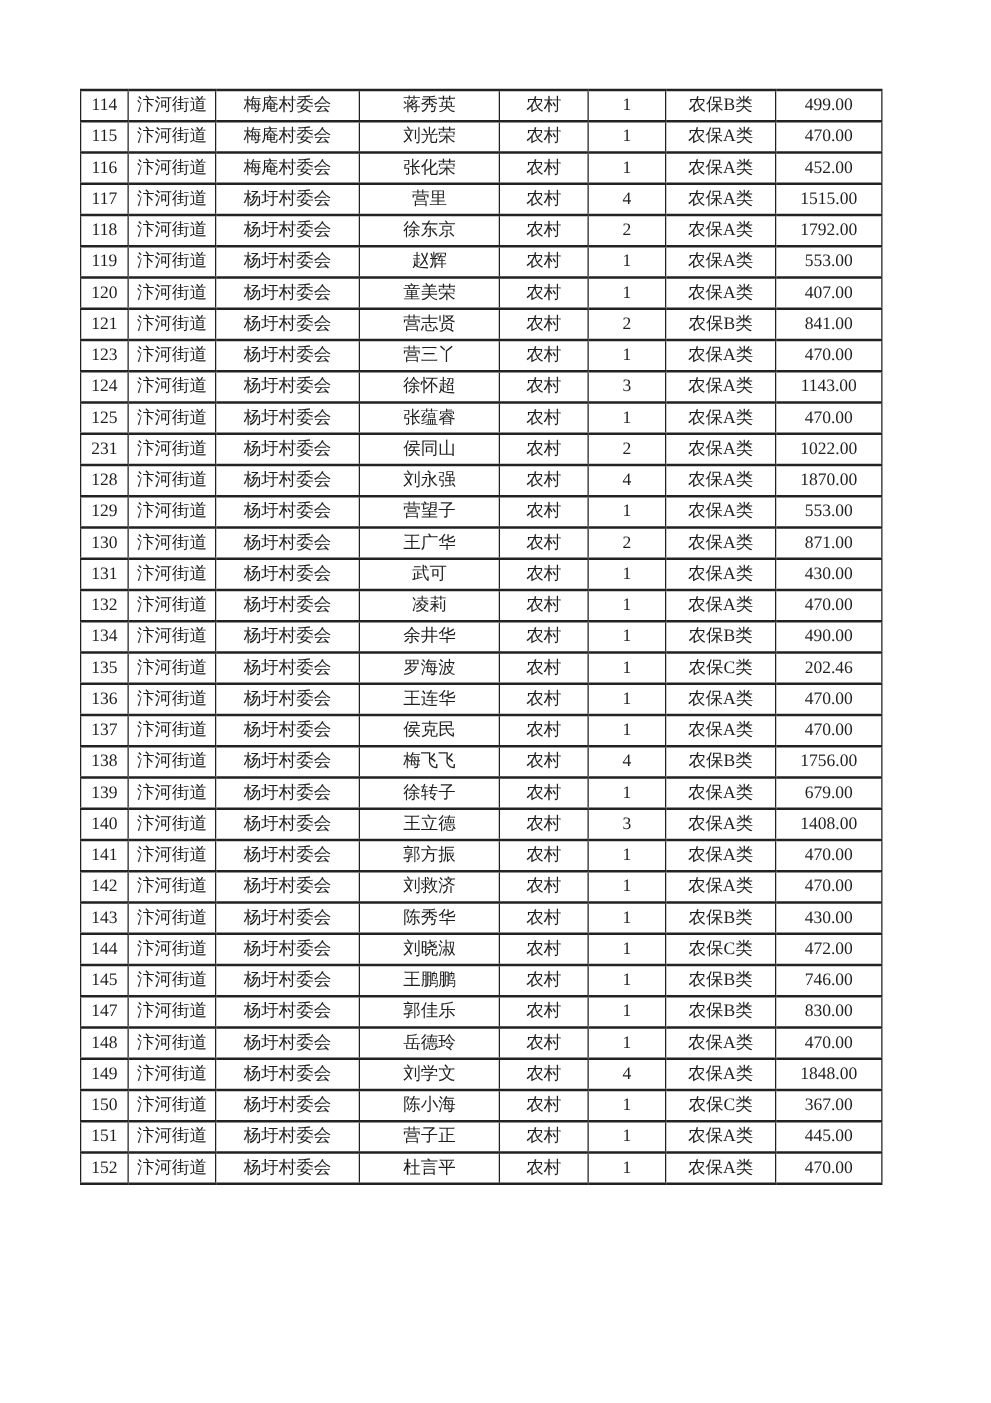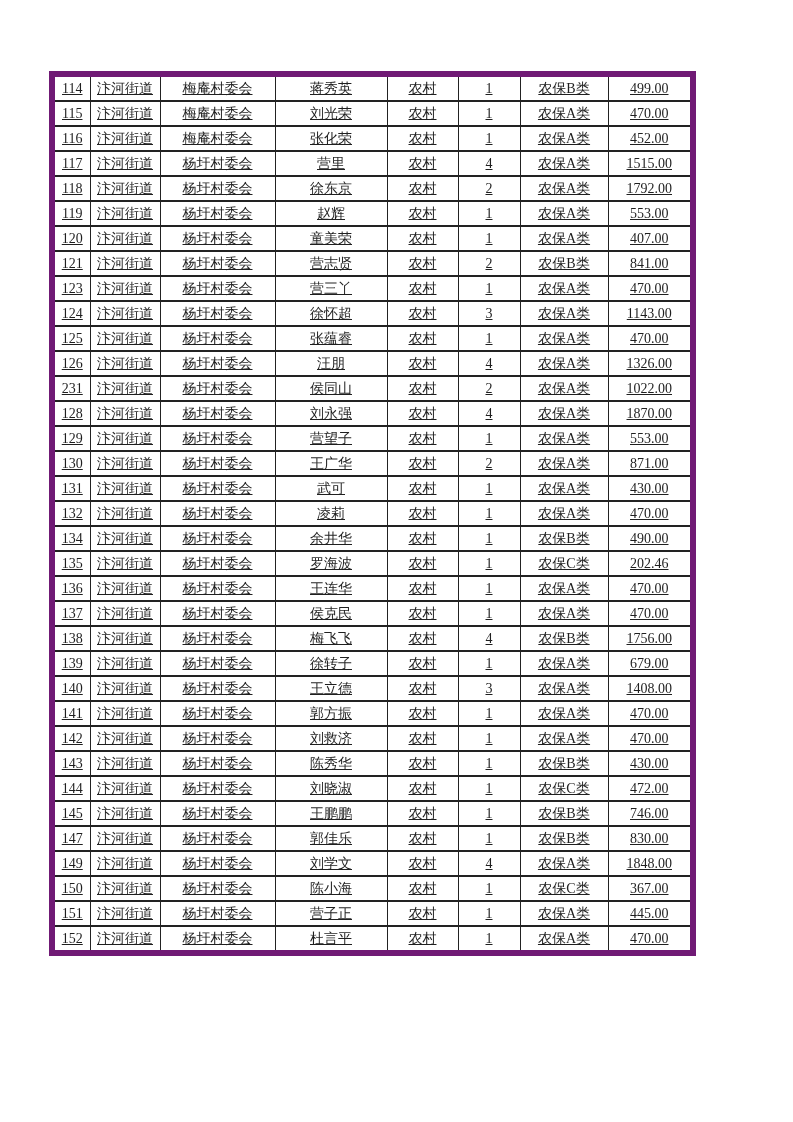--- a/index.html
+++ b/index.html
@@ -11,27 +11,26 @@
     position: relative;
     width: 793px;
     height: 1122px;
     background: #ffffff;
     overflow: hidden;
     font-family: "Liberation Serif", "DejaVu Serif", serif;
     color: #1f1f1f;
   }
   table.benefit-table {
     position: absolute;
-    left: 49px;
+    left: 64px;
     top: 71px;
     width: 641px;
     border-collapse: collapse;
     table-layout: fixed;
-    border: 6px solid #701a75;
-    text-decoration: underline;
+    border: 1px solid #701a75;
   }
   table.benefit-table td {
     border: solid #222222;
     border-width: 2px 1px; 
     height: 23px;
     padding: 0;
     text-align: center;
     vertical-align: middle;
     font-size: 14px;
     line-height: 1;
@@ -168,30 +167,20 @@
           <td>125</td>
           <td>汴河街道</td>
           <td>杨圩村委会</td>
           <td>张蕴睿</td>
           <td>农村</td>
           <td>1</td>
           <td>农保A类</td>
           <td>470.00</td>
         </tr>
         <tr>
-          <td>126</td>
-          <td>汴河街道</td>
-          <td>杨圩村委会</td>
-          <td>汪朋</td>
-          <td>农村</td>
-          <td>4</td>
-          <td>农保A类</td>
-          <td>1326.00</td>
-        </tr>
-        <tr>
           <td>231</td>
           <td>汴河街道</td>
           <td>杨圩村委会</td>
           <td>侯同山</td>
           <td>农村</td>
           <td>2</td>
           <td>农保A类</td>
           <td>1022.00</td>
         </tr>
         <tr>
@@ -366,20 +355,30 @@
         </tr>
         <tr>
           <td>147</td>
           <td>汴河街道</td>
           <td>杨圩村委会</td>
           <td>郭佳乐</td>
           <td>农村</td>
           <td>1</td>
           <td>农保B类</td>
           <td>830.00</td>
+        </tr>
+        <tr>
+          <td>148</td>
+          <td>汴河街道</td>
+          <td>杨圩村委会</td>
+          <td>岳德玲</td>
+          <td>农村</td>
+          <td>1</td>
+          <td>农保A类</td>
+          <td>470.00</td>
         </tr>
         <tr>
           <td>149</td>
           <td>汴河街道</td>
           <td>杨圩村委会</td>
           <td>刘学文</td>
           <td>农村</td>
           <td>4</td>
           <td>农保A类</td>
           <td>1848.00</td>

